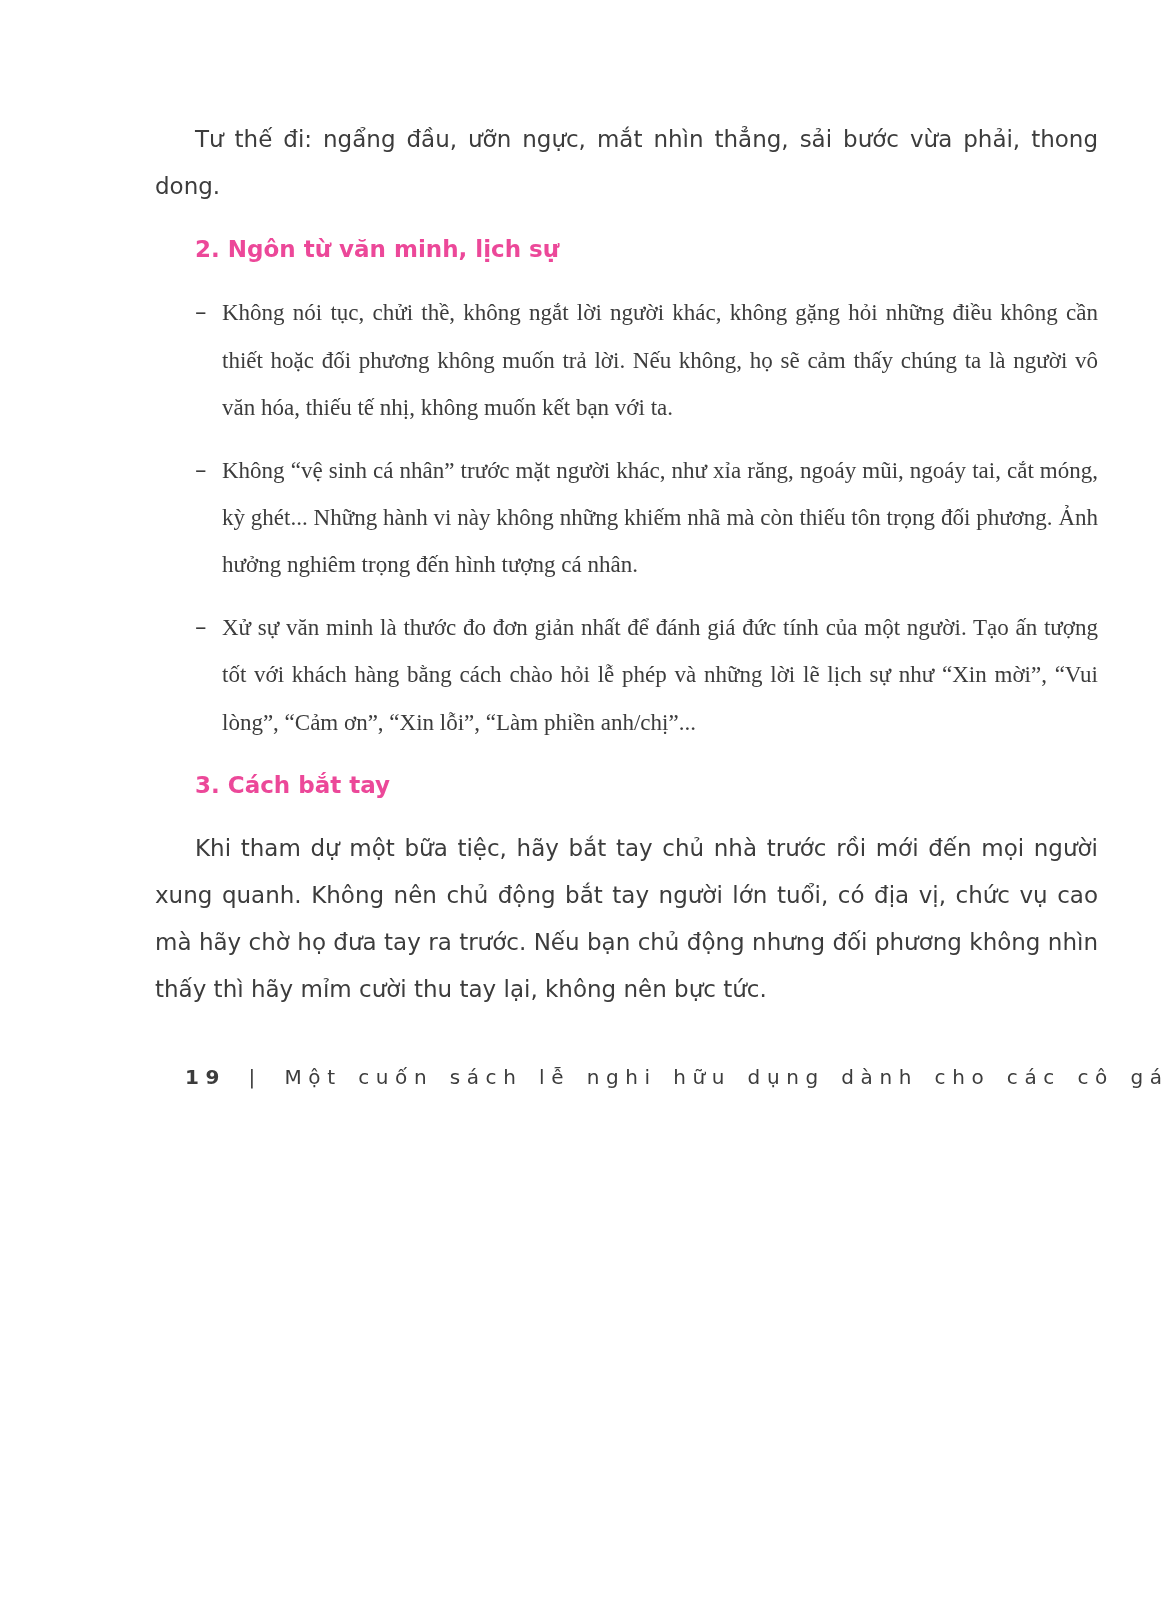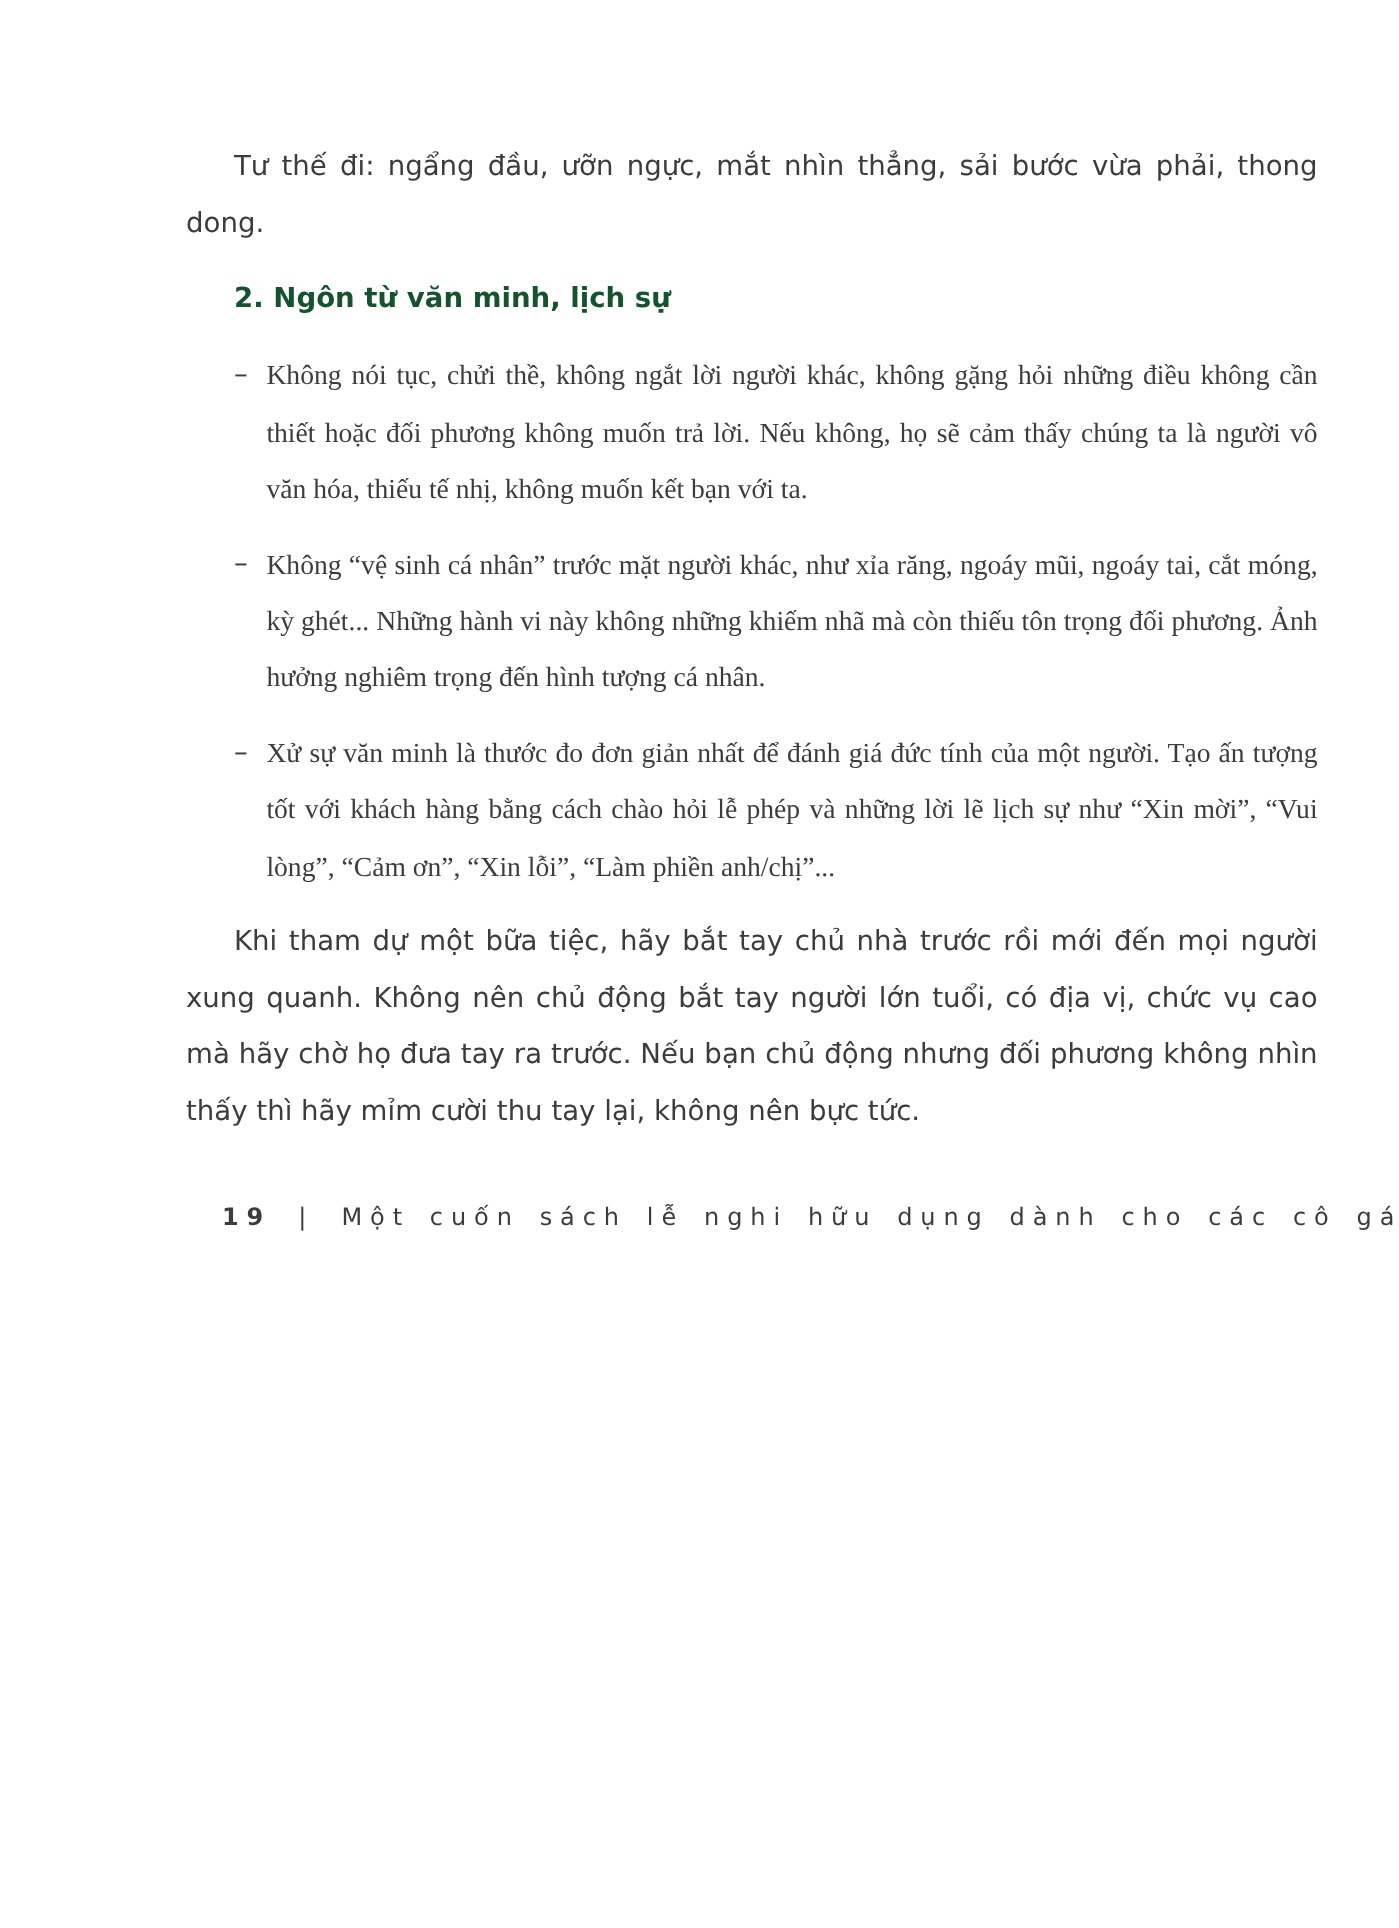--- a/index.html
+++ b/index.html
@@ -22,21 +22,21 @@
   }
   .para {
     margin: 0 0 16px 0;
     text-align: justify;
     text-indent: 40px;
   }
   .heading {
     font-weight: bold;
     margin: 12px 0 16px 0;
     padding-left: 40px;
-    color: #14532d;
+    color: #ec4899;
   }
   .bullet {
     display: flex;
     margin: 0 0 16px 40px;
   }
   .bullet .marker {
     flex: none;
     width: 27px;
   }
   .bullet .text {
@@ -78,20 +78,21 @@
   <div class="bullet">
     <span class="marker">–</span>
     <span class="text">Không “vệ sinh cá nhân” trước mặt người khác, như xỉa răng, ngoáy mũi, ngoáy tai, cắt móng, kỳ ghét... Những hành vi này không những khiếm nhã mà còn thiếu tôn trọng đối phương. Ảnh hưởng nghiêm trọng đến hình tượng cá nhân.</span>
   </div>
 
   <div class="bullet">
     <span class="marker">–</span>
     <span class="text">Xử sự văn minh là thước đo đơn giản nhất để đánh giá đức tính của một người. Tạo ấn tượng tốt với khách hàng bằng cách chào hỏi lễ phép và những lời lẽ lịch sự như “Xin mời”, “Vui lòng”, “Cảm ơn”, “Xin lỗi”, “Làm phiền anh/chị”...</span>
   </div>
 
+  <div class="heading">3. Cách bắt tay</div>
 
   <p class="para">Khi tham dự một bữa tiệc, hãy bắt tay chủ nhà trước rồi mới đến mọi người xung quanh. Không nên chủ động bắt tay người lớn tuổi, có địa vị, chức vụ cao mà hãy chờ họ đưa tay ra trước. Nếu bạn chủ động nhưng đối phương không nhìn thấy thì hãy mỉm cười thu tay lại, không nên bực tức.</p>
 
 
 
   <div class="footer">
     <span class="num">19</span>
     <span class="sep">|</span>
     <span class="title">Một cuốn sách lễ nghi hữu dụng dành cho các cô gái</span>
   </div>

